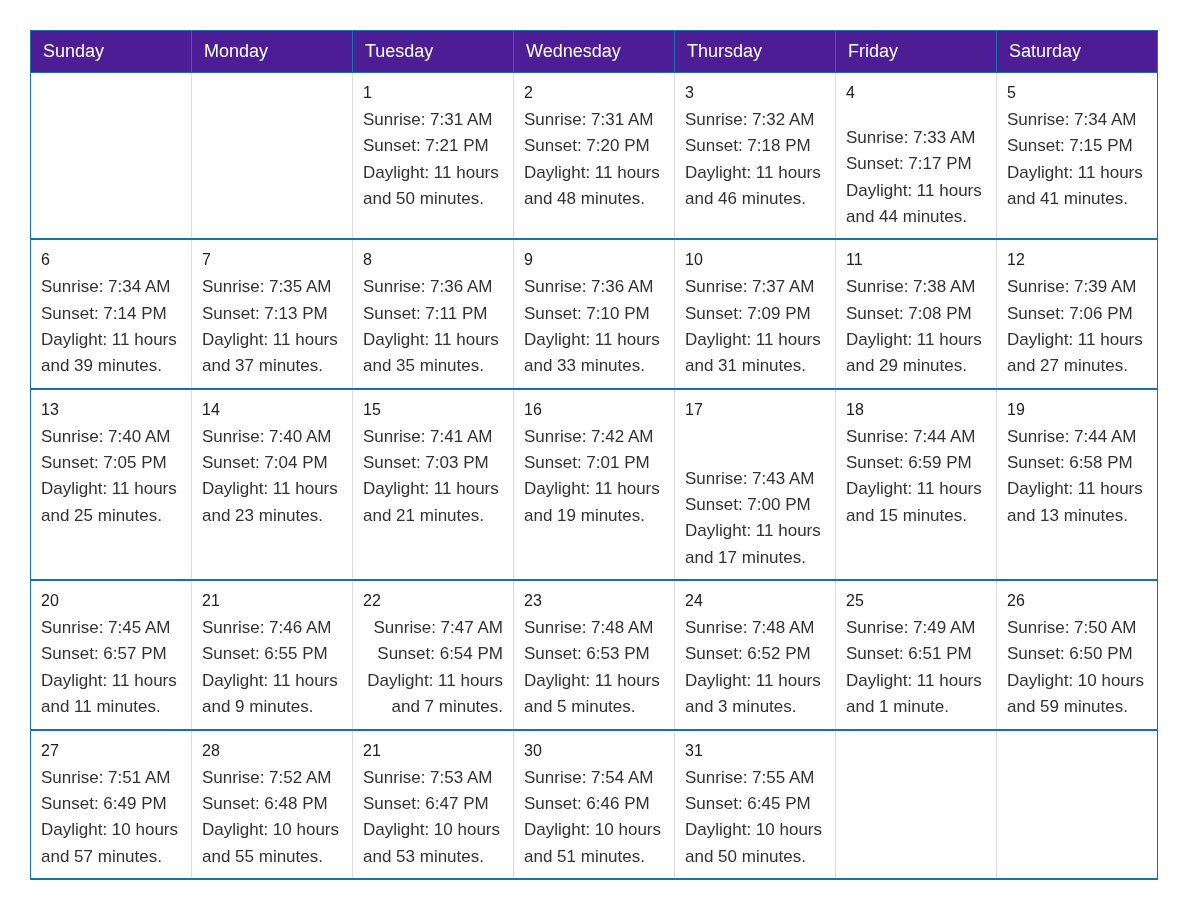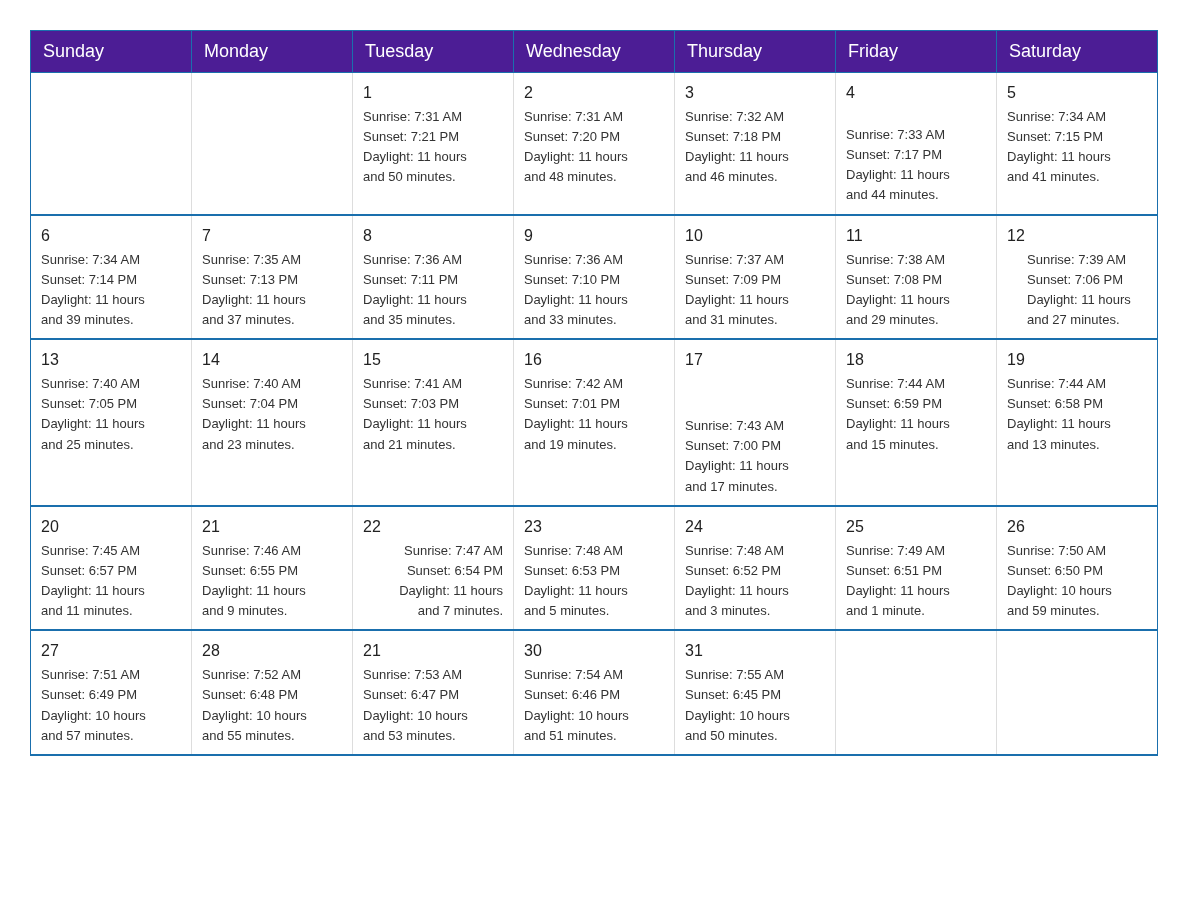--- a/index.html
+++ b/index.html
@@ -99,21 +99,21 @@
       border-bottom: 1px solid #ef4444;
     }
     .day-num {
       font-size: 16px;
       font-weight: 500;
       color: #222;
       display: block;
       margin-bottom: 2px;
     }
     .day-info {
-      font-size: 13px;
+      font-size: 17px;
       color: #333;
       line-height: 1.55;
     }
     .empty-cell {
       background: #fff;
     }
   </style>
 </head>
 <body>
 
@@ -210,21 +210,21 @@
         </td>
         <td>
           <span class="day-num">11</span>
           <div class="day-info" style="white-space: pre-line;">Sunrise: 7:38 AM
 Sunset: 7:08 PM
 Daylight: 11 hours
 and 29 minutes.</div>
         </td>
         <td>
           <span class="day-num">12</span>
-          <div class="day-info" style="white-space: pre-line; margin-left: 20px;">Sunrise: 7:39 AM
+          <div class="day-info" style="white-space: pre-line;">Sunrise: 7:39 AM
 Sunset: 7:06 PM
 Daylight: 11 hours
 and 27 minutes.</div>
         </td>
       </tr>
       <tr>
         <td>
           <span class="day-num">13</span>
           <div class="day-info" style="white-space: pre-line;">Sunrise: 7:40 AM
 Sunset: 7:05 PM

